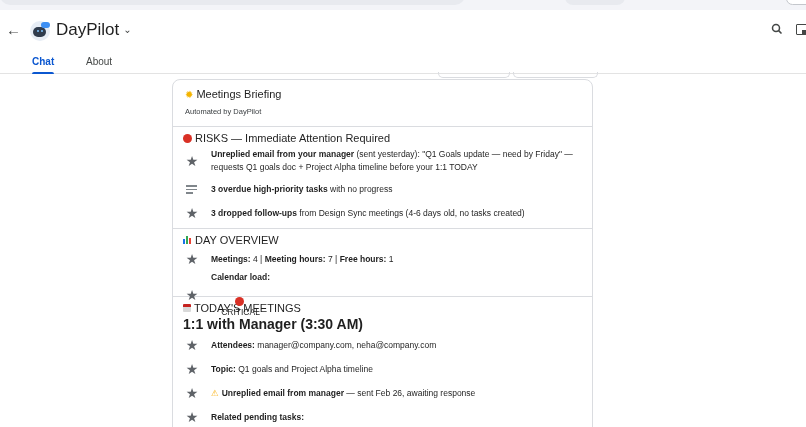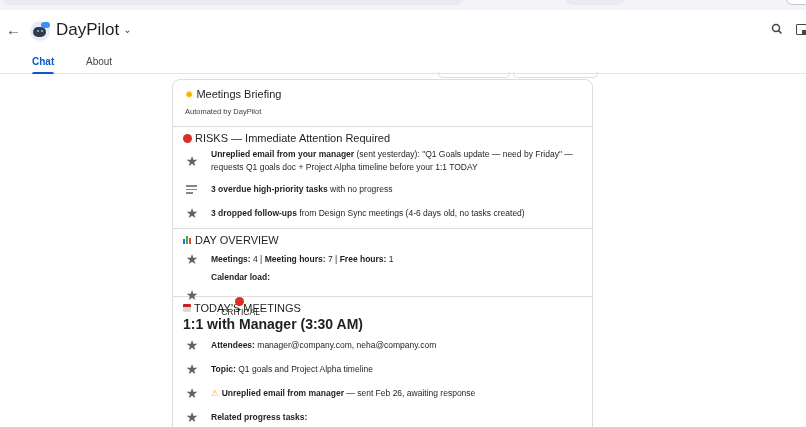--- a/index.html
+++ b/index.html
@@ -160,16 +160,16 @@
     <div class="row">
       <span class="ico">★</span>
       <span><b>Topic:</b><span> Q1 goals and Project Alpha timeline</span></span>
     </div>
     <div class="row">
       <span class="ico">★</span>
       <span><span class="warn">⚠</span><b>Unreplied email from manager</b><span> — sent Feb 26, awaiting response</span></span>
     </div>
     <div class="row">
       <span class="ico">★</span>
-      <span><b>Related progress tasks:</b><span></span></span>
+      <span><b>Related pending tasks:</b><span></span></span>
     </div>
   </div>
 </div>
 
 </body></html>

